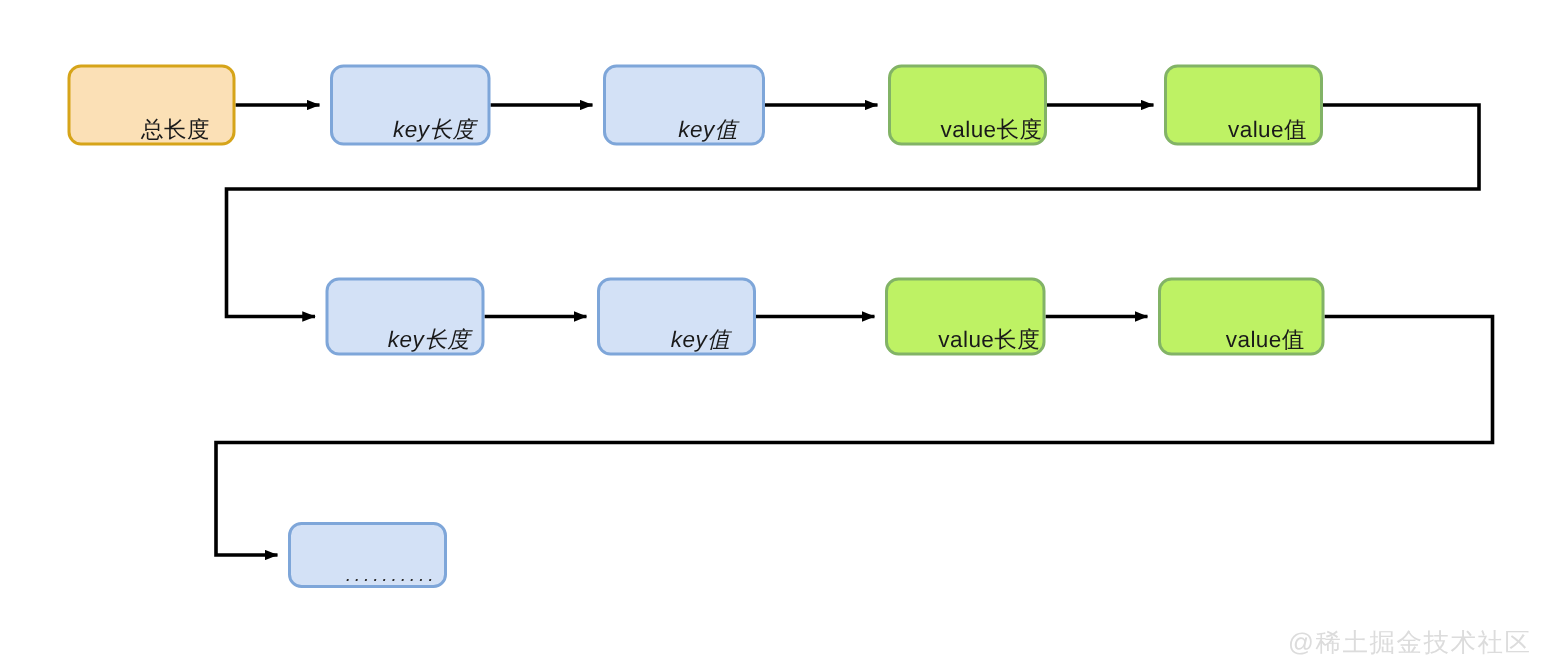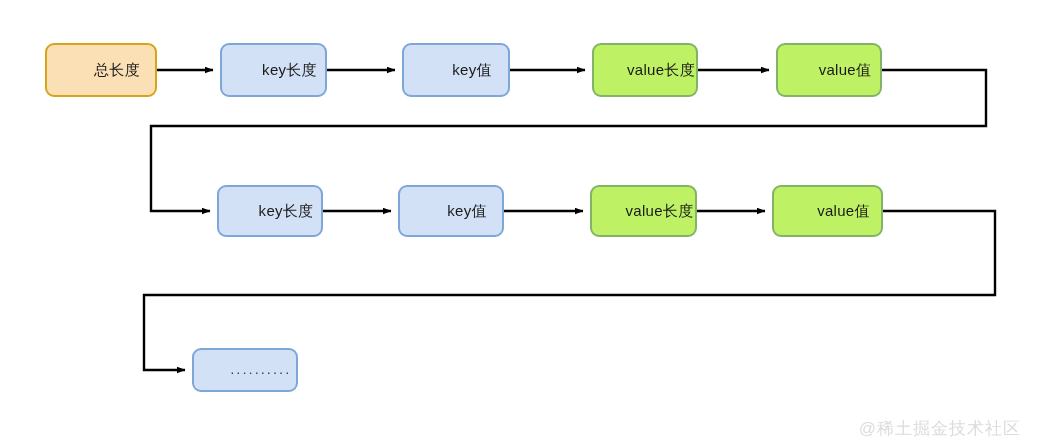--- a/index.html
+++ b/index.html
@@ -19,37 +19,38 @@
     left: 0;
     top: 0;
     width: 1037px;
     height: 448px;
   }
   .node {
     position: absolute;
     box-sizing: border-box;
     border-radius: 9px;
     display: flex;
-    align-items: center;
+    align-items: flex-end;
     justify-content: center;
     font-size: 15px;
     line-height: 1.1;
     color: #1a1a1a;
     letter-spacing: 0.3px;
     white-space: nowrap;
     z-index: 3;
     padding-left: 32px;
   }
   .node.orange {
     background: #fbe0b6;
     border: 2px solid #d6a419;
   }
   .node.blue {
     background: #d3e1f6;
     border: 2px solid #7ea6d9;
+    font-style: italic;
   }
   .node.green {
     background: #bef264;
     border: 2px solid #82b366;
   }
   .node.ellipsis {
     font-size: 13px;
     letter-spacing: 2.5px;
     color: #2b2b2b;
   }

